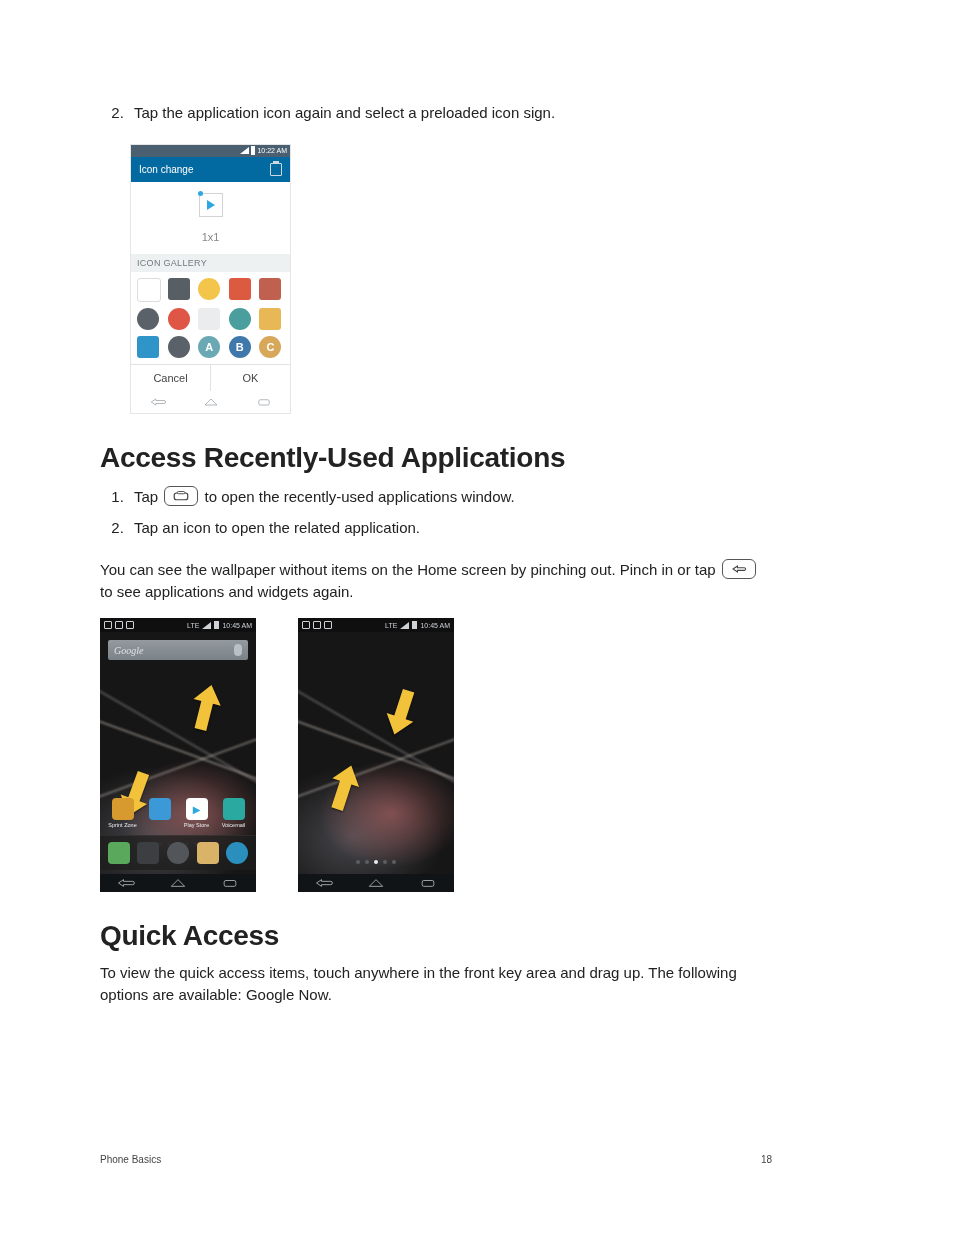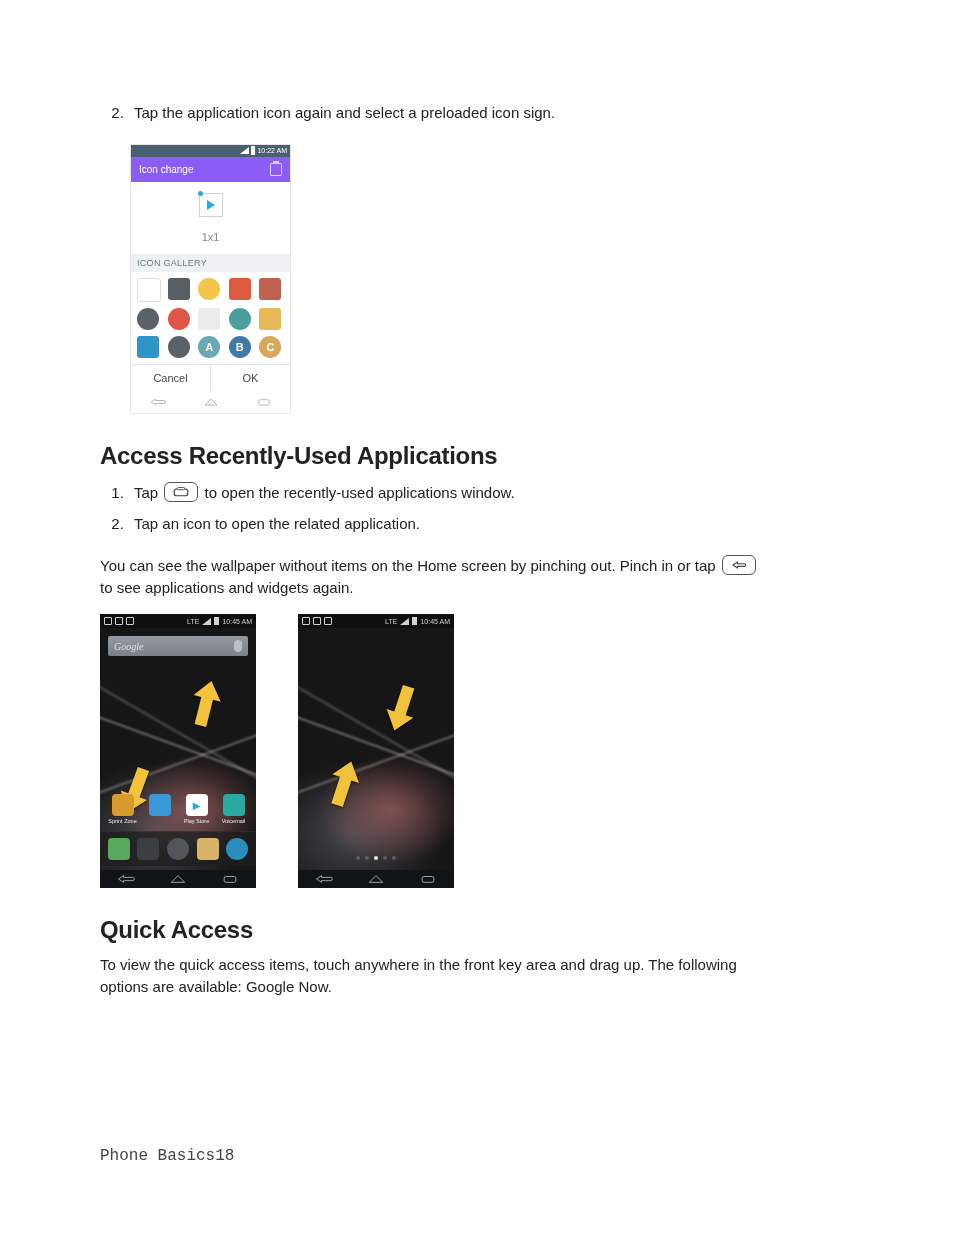--- a/index.html
+++ b/index.html
@@ -12,21 +12,21 @@
   .page {
     width: 872px;
     height: 1235px;
     box-sizing: border-box;
     padding: 100px 100px 60px 100px;
     position: relative;
   }
   h2.section-heading {
     font-family: Arial, Helvetica, sans-serif;
     font-weight: 900;
-    font-size: 24px;
+    font-size: 28px;
     margin: 28px 0 10px 0;
     letter-spacing: -0.3px;
   }
   p.body-text {
     font-size: 15px;
     line-height: 1.45;
     margin: 10px 0 16px 0;
   }
   ol.step-list {
     margin: 0 0 18px 0;
@@ -48,24 +48,23 @@
     position: relative;
     top: -2px;
   }
   .inline-icon svg { width: 18px; height: 14px; }
   .footer {
     position: absolute;
     bottom: 70px;
     left: 100px;
     right: 100px;
     display: flex;
-    justify-content: flex-start;
-    font-size: 16px;
+    justify-content: space-between;
+    font-size: 10px;
     color: #444;
-    font-family: Liberation Mono, monospace;
   }
 
   
   .shot-icon-change {
     width: 159px;
     margin: 10px 0 14px 30px;
     border: 1px solid #e6e6e6;
     color: #666;
   }
   .sic-statusbar {
@@ -75,21 +74,21 @@
     justify-content: flex-end;
     align-items: center;
     gap: 2px;
     padding: 0 3px;
     font-size: 7px;
     color: #fff;
   }
   .sic-statusbar .sig { width:0;height:0;border-style:solid;border-width:0 0 7px 9px;border-color:transparent transparent #fff transparent; }
   .sic-statusbar .batt { width:4px;height:8px;background:#fff;border-top:1px solid #fff; }
   .sic-titlebar {
-    background: #8b5cf6;
+    background: #0369a1;
     color: #fff;
     font-size: 10px;
     padding: 6px 8px;
     display: flex;
     justify-content: space-between;
     align-items: center;
   }
   .sic-titlebar .trash { width:10px;height:11px;border:1px solid #cdd8df;border-radius:1px;position:relative; }
   .sic-titlebar .trash::before{content:"";position:absolute;top:-3px;left:2px;width:6px;height:2px;background:#cdd8df;}
   .sic-preview {

